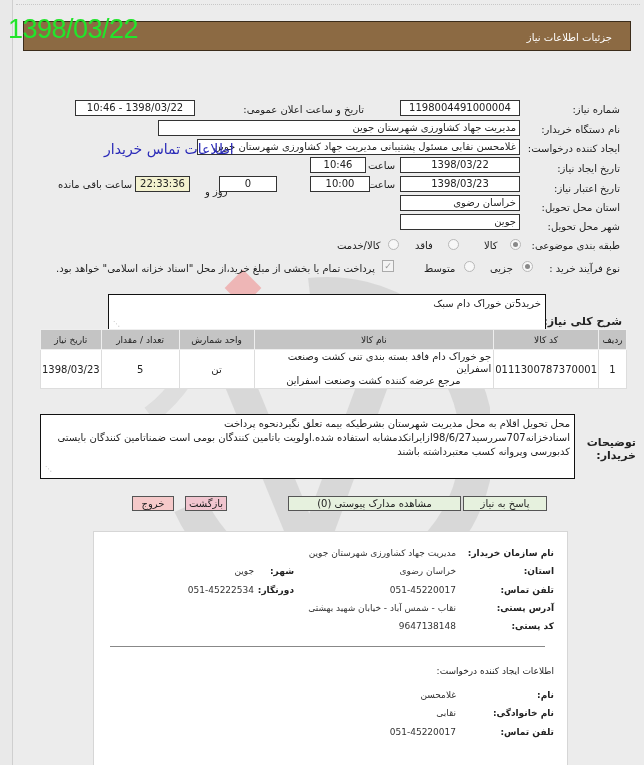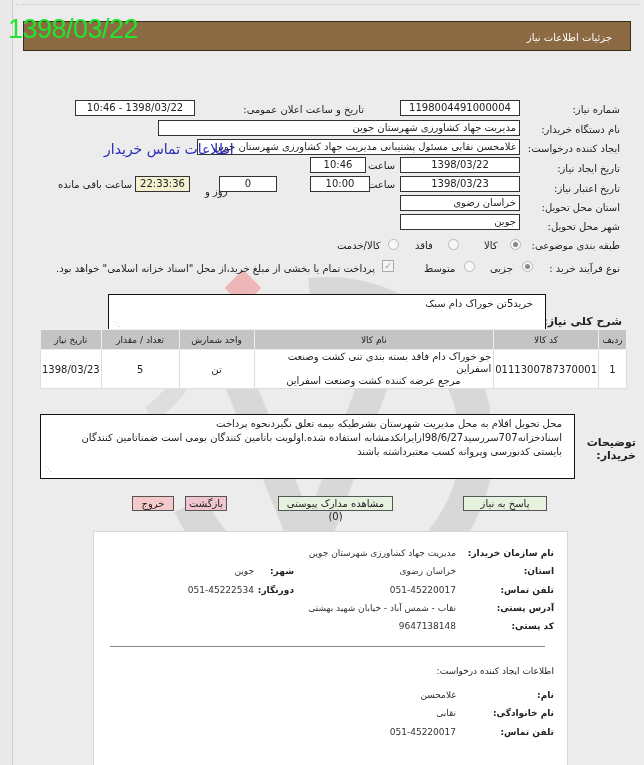--- a/index.html
+++ b/index.html
@@ -46,21 +46,21 @@
   .radio.on::after {
     content: ""; position: absolute; left: 2px; top: 2px; width: 5px; height: 5px;
     border-radius: 50%; background: #888;
   }
   .chk {
     position: absolute; width: 12px; height: 12px; border: 1px solid #aaa; background: #f3f3f3;
     font-size: 9px; line-height: 10px; text-align: center; color: #999;
   }
   .textarea {
     position: absolute; background: #fff; border: 1px solid #111;
-    direction: rtl; font-size: 10px; padding: 2px 12px; line-height: 14px;
+    direction: rtl; font-size: 10px; padding: 2px 4px; line-height: 14px;
   }
   .resize-grip { position: absolute; left: 4px; bottom: 2px; font-size: 7px; color: #aaa; }
   .section-h { position: absolute; font-weight: bold; font-size: 11px; color: #222; white-space: nowrap; }
   table.items {
     position: absolute; left: 40px; top: 329px; width: 587px;
     border-collapse: collapse; direction: rtl; font-size: 10px;
     background: #fff; border: 1px solid #bbb;
   }
   table.items th {
     background: #c4c4c4; color: #222; font-weight: normal; height: 20px;
@@ -191,21 +191,21 @@
 </table>
 
 <div class="form fg">
   <span class="section-h" style="right:8px; top:406px; width:40px; white-space:normal; line-height:13px;">توضیحات خریدار:</span>
   <div class="textarea" style="left:40px; top:384px; width:535px; height:65px;">
     <span>محل تحویل اقلام به محل مدیریت شهرستان بشرطیکه بیمه تعلق نگیردنحوه پرداخت اسنادخزانه707سررسید98/6/27ازایرانکدمشابه استفاده شده.اولویت باتامین کنندگان بومی است ضمناتامین کنندگان بایستی کدبورسی وپروانه کسب معتبرداشته باشند</span>
     <span class="resize-grip">⋰</span>
   </div>
 
   <div class="btn" style="left:447px; top:466px; width:84px;margin-left:16px;">پاسخ به نیاز</div>
-  <div class="btn" style="left:278px; top:466px; width:115px;text-align:center;">مشاهده مدارک پیوستی (0)</div>
+  <div class="btn" style="left:288px; top:466px; width:173px;text-align:center;">مشاهده مدارک پیوستی (0)</div>
   <div class="btn" style="left:236px; top:466px; width:20px;margin-top:45px;">چاپ</div>
   <div class="btn pink" style="left:185px; top:466px; width:42px;">بازگشت</div>
   <div class="btn red" style="left:132px; top:466px; width:42px;">خروج</div>
 </div>
 
 <div class="contact-panel fg"></div>
 
 <div class="fg" style="position:absolute; left:0; top:0; width:644px;">
   <span class="c-lbl" style="right:90px; top:548px;">نام سازمان خریدار:</span>
   <span class="c-val" style="right:188px; top:548px;">مدیریت جهاد کشاورزی شهرستان جوین</span>

